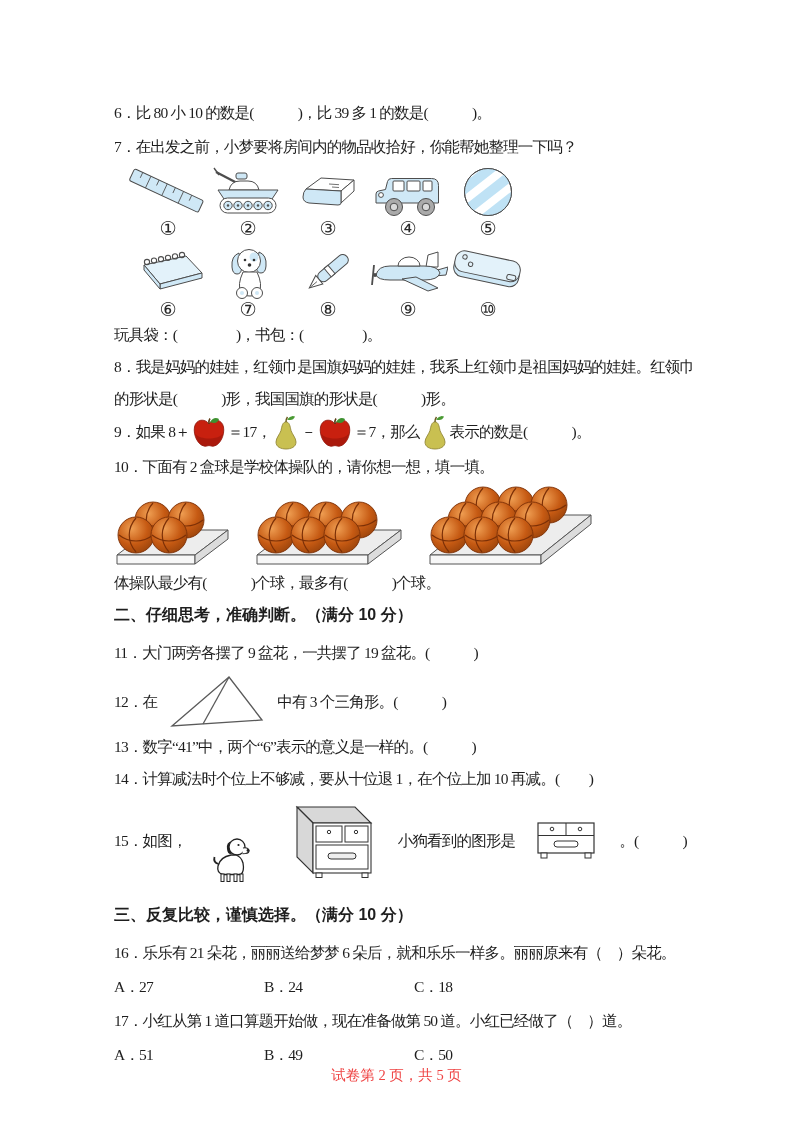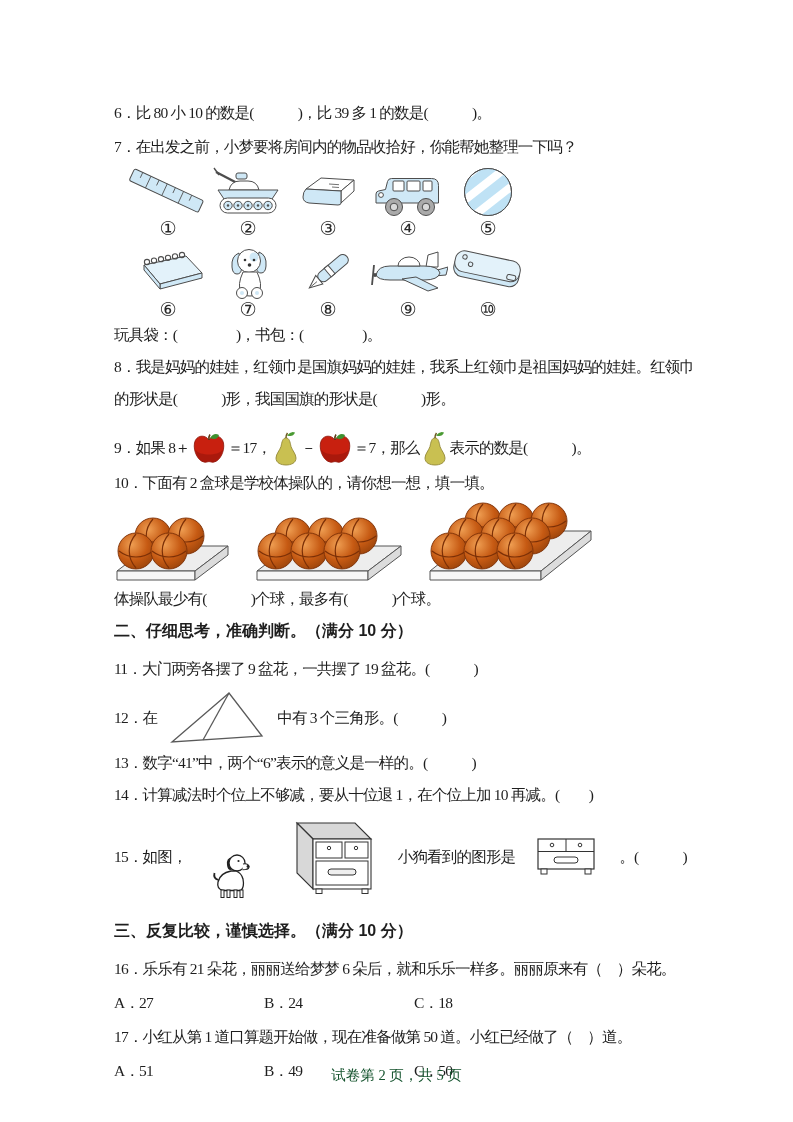--- a/index.html
+++ b/index.html
@@ -4,39 +4,39 @@
 <style>
   html,body{margin:0;padding:0;}
   body{
     width:793px;height:1122px;position:relative;background:#ffffff;
     font-family:"Liberation Serif","DejaVu Serif",serif;
     font-size:15.5px;color:#1e1e1e;letter-spacing:-0.8px;
     overflow:hidden;
   }
   .content{padding:101px 50px 0 114px;}
   .q{margin:0;line-height:24px;white-space:nowrap;}
-  .m2{margin-bottom:18px}.m4{margin-bottom:4px}
+  .m2{margin-bottom:2px}.m4{margin-bottom:4px}
   .m8{margin-bottom:8px}.m10{margin-bottom:10px}
   .section{
     font-family:"Liberation Sans","DejaVu Sans",sans-serif;
     font-weight:700;font-size:16px;letter-spacing:0;
     margin:0 0 14px 0;line-height:24px;white-space:nowrap;
   }
   .items-row{display:flex;margin-left:14px;width:400px;}
   .item{width:80px;display:flex;flex-direction:column;align-items:center;}
   .item .icon{height:50px;display:flex;align-items:center;justify-content:center;}
   .inum{font-size:19px;line-height:20px;margin-top:1px;color:#2a2a2a;letter-spacing:0;
         font-family:"DejaVu Sans","Liberation Sans",sans-serif;}
   .inline-row{display:flex;align-items:center;}
   .inline-row .icon{display:inline-flex;align-items:center;}
   .trays{display:flex;align-items:flex-end;gap:24px;margin:0 0 4px 0;}
   .options{display:flex;margin:0 0 10px 0;line-height:24px;}
   .options span{width:150px;white-space:nowrap;}
   .footer{position:absolute;top:1066px;left:0;width:100%;text-align:center;
-          font-size:14.5px;color:#14532d;letter-spacing:0;}
+          font-size:14.5px;color:#ef4444;letter-spacing:0;}
   .q9row{margin-bottom:4px;height:38px;}
   .q9row .icon{margin:0 2px;}
   .q12row{margin-bottom:6px;}
   .q12row .icon{margin:0 12px;}
   .q15row{margin-bottom:16px;height:92px;gap:19px;}
   svg{display:block;}
 </style>
 </head>
 <body>
 

